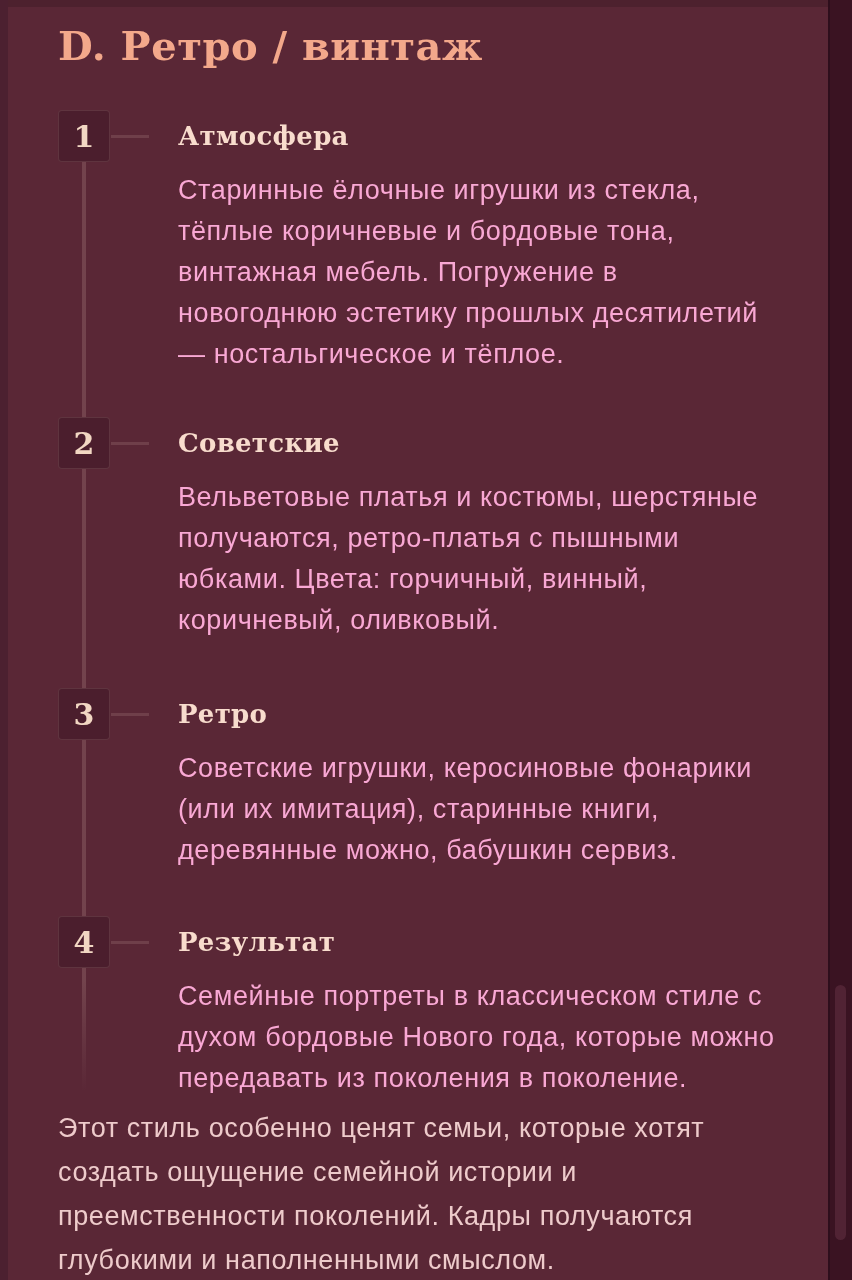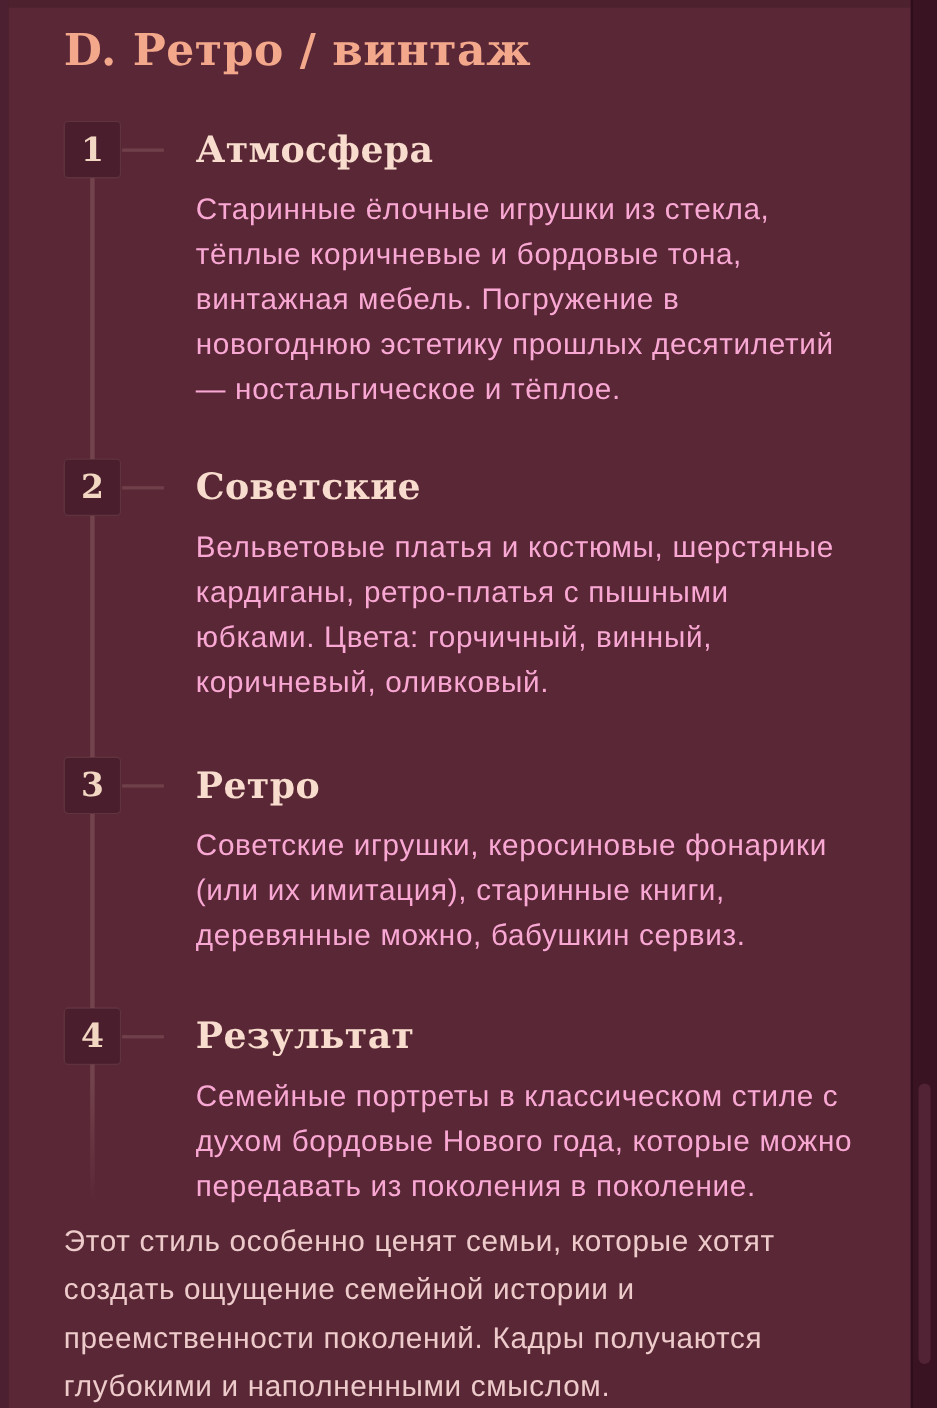--- a/index.html
+++ b/index.html
@@ -63,21 +63,21 @@
     font-family: "DejaVu Serif", "Liberation Serif", serif;
     font-weight: bold; font-size: 30px; color: #f2d7c3;
   }
   .stub {
     position: absolute; left: 111px; top: 25px; width: 38px; height: 3px;
     background: rgba(243,214,197,0.14);
   }
   .step-heading {
     position: absolute; left: 178px; top: 8px; margin: 0;
     font-family: "DejaVu Serif", "Liberation Serif", serif;
-    font-weight: bold; font-size: 33px; line-height: 36px;
+    font-weight: bold; font-size: 26px; line-height: 36px;
     color: #f8dccd; letter-spacing: 0.3px;
   }
   .step-body {
     position: absolute; left: 178px; top: 60px; margin: 0; width: 640px;
     font-size: 27px; line-height: 41px; letter-spacing: 0.6px;
     color: #f9a8d4;
     white-space: pre-line;
   }
   
   .footer {
@@ -108,21 +108,21 @@
 винтажная мебель. Погружение в
 новогоднюю эстетику прошлых десятилетий
 — ностальгическое и тёплое.</p>
   </section>
 
   <section class="step step-2">
     <div class="num">2</div>
     <div class="stub"></div>
     <h2 class="step-heading">Советские</h2>
     <p class="step-body">Вельветовые платья и костюмы, шерстяные
-кардиганы, ретро-платья с пышными
+получаются, ретро-платья с пышными
 юбками. Цвета: горчичный, винный,
 коричневый, оливковый.</p>
   </section>
 
   <section class="step step-3">
     <div class="num">3</div>
     <div class="stub"></div>
     <h2 class="step-heading">Ретро</h2>
     <p class="step-body">Советские игрушки, керосиновые фонарики
 (или их имитация), старинные книги,

